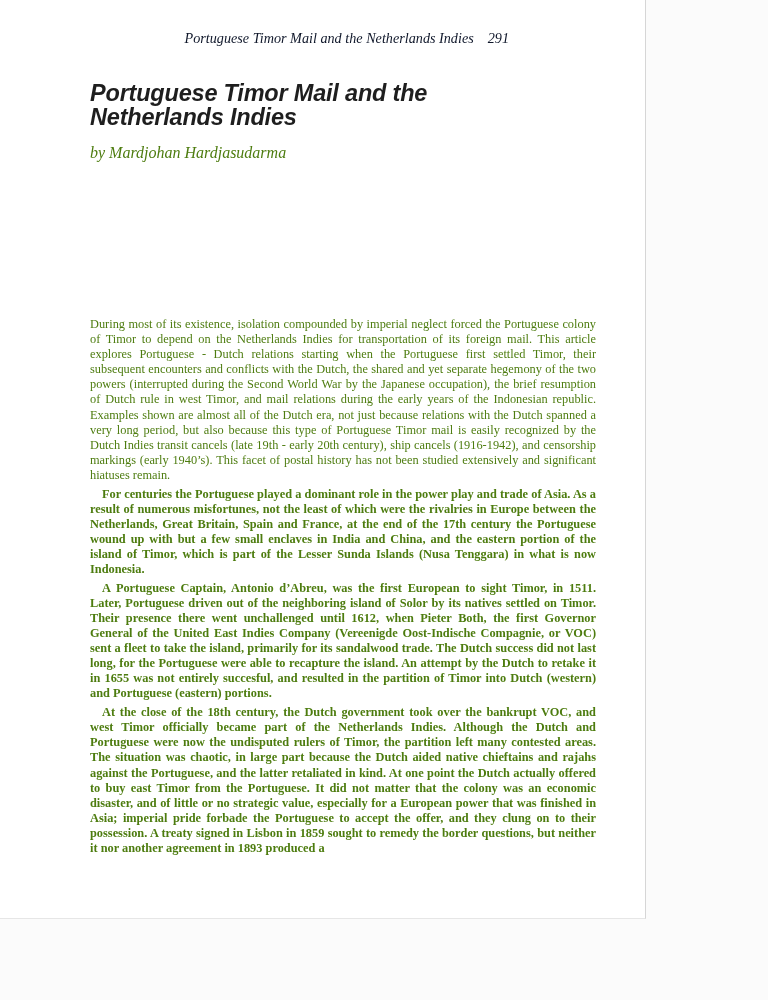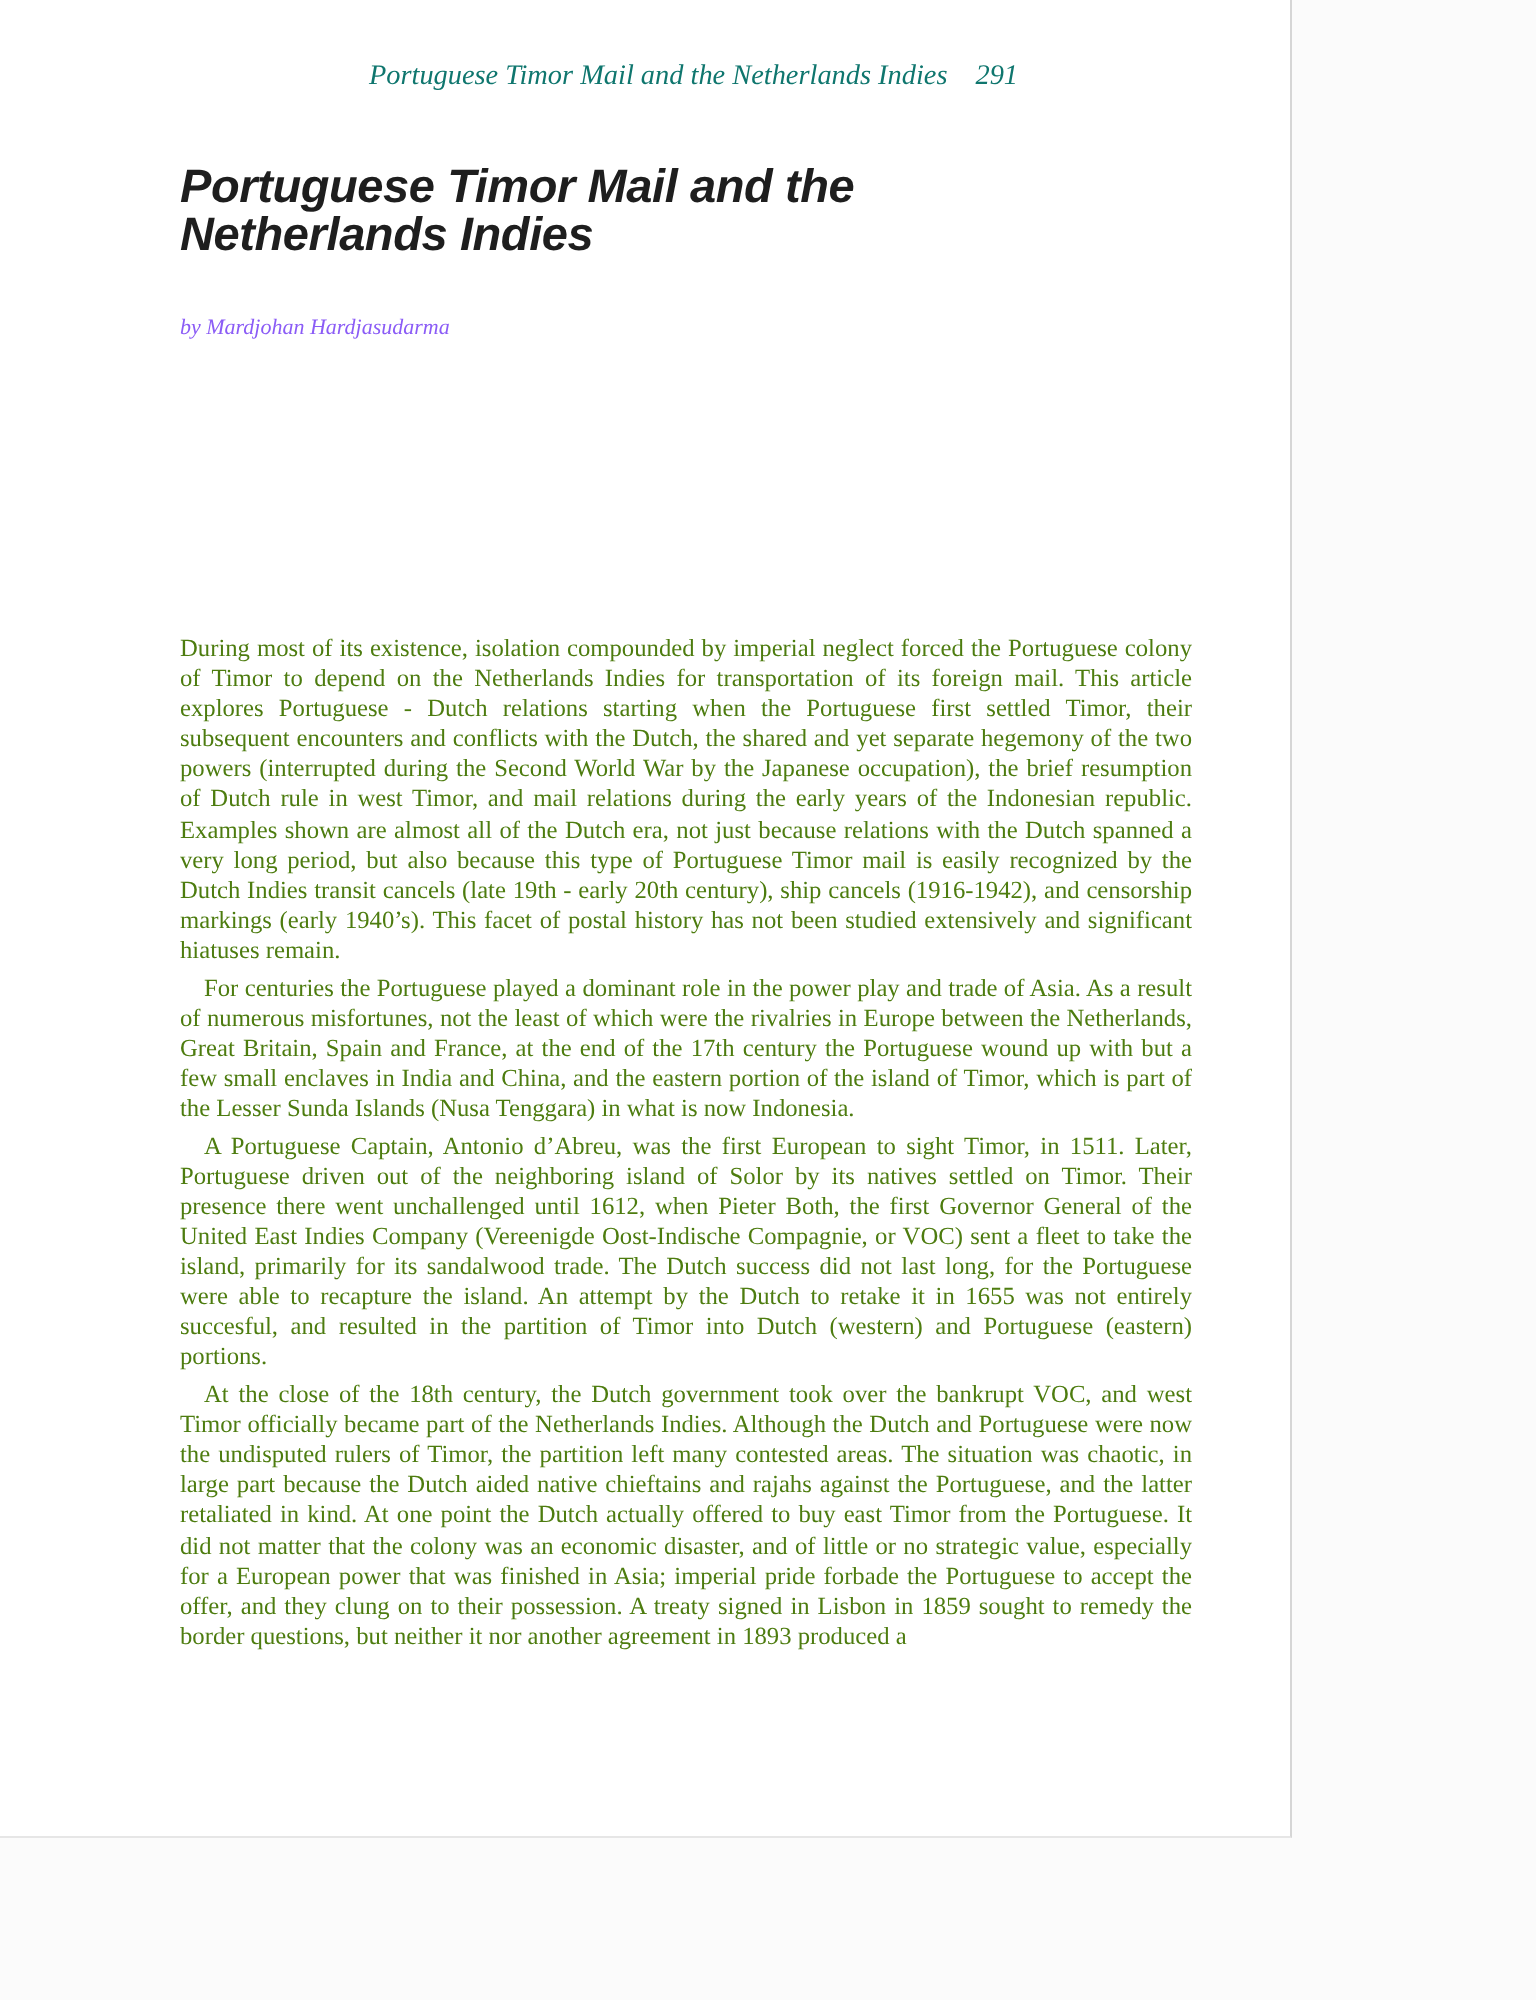--- a/index.html
+++ b/index.html
@@ -10,44 +10,44 @@
       color: #222;
     }
     .page {
       position: absolute; left: 0; top: 0; width: 645px; height: 918px;
       background: #ffffff;
       border-right: 1px solid #d6d6d6;
       border-bottom: 1px solid #e6e6e6;
     }
     .running-head {
       position: absolute; top: 30px; right: 136px;
-      font-style: italic; font-size: 14.2px; color: #0f766e;
+      font-style: italic; font-size: 14.2px; color: #0f172a;
       white-space: nowrap;
     }
     .running-head .pageno { font-style: italic; margin-left: 14px; }
     .title {
       position: absolute; left: 90px; top: 81px; width: 420px;
       font-family: "Liberation Sans", sans-serif;
       font-style: italic; font-weight: bold;
       font-size: 23.5px; line-height: 24px; color: #1e1e1e;
       letter-spacing: -0.2px;
       margin: 0;
     }
     .byline {
-      position: absolute; left: 90px; top: 158px;
-      font-style: italic; font-size: 11px; color: #8b5cf6;
+      position: absolute; left: 90px; top: 144px;
+      font-style: italic; font-size: 16px; color: #4d7c0f;
     }
     .body {
       position: absolute; left: 90px; top: 317px; width: 506px;
       font-size: 12.35px; line-height: 15.1px; color: #4d7c0f;
       text-align: justify;
       hyphens: manual;
     }
     .body p { margin: 0 0 3.6px 0; }
-    .body p.indent { text-indent: 12px; }
+    .body p.indent { text-indent: 12px; font-weight: bold; }
   </style>
 </head>
 <body>
 
 <div class="page">
 
   <div class="running-head">
     <span>Portuguese Timor Mail and the Netherlands Indies</span><span class="pageno">291</span>
   </div>
 

